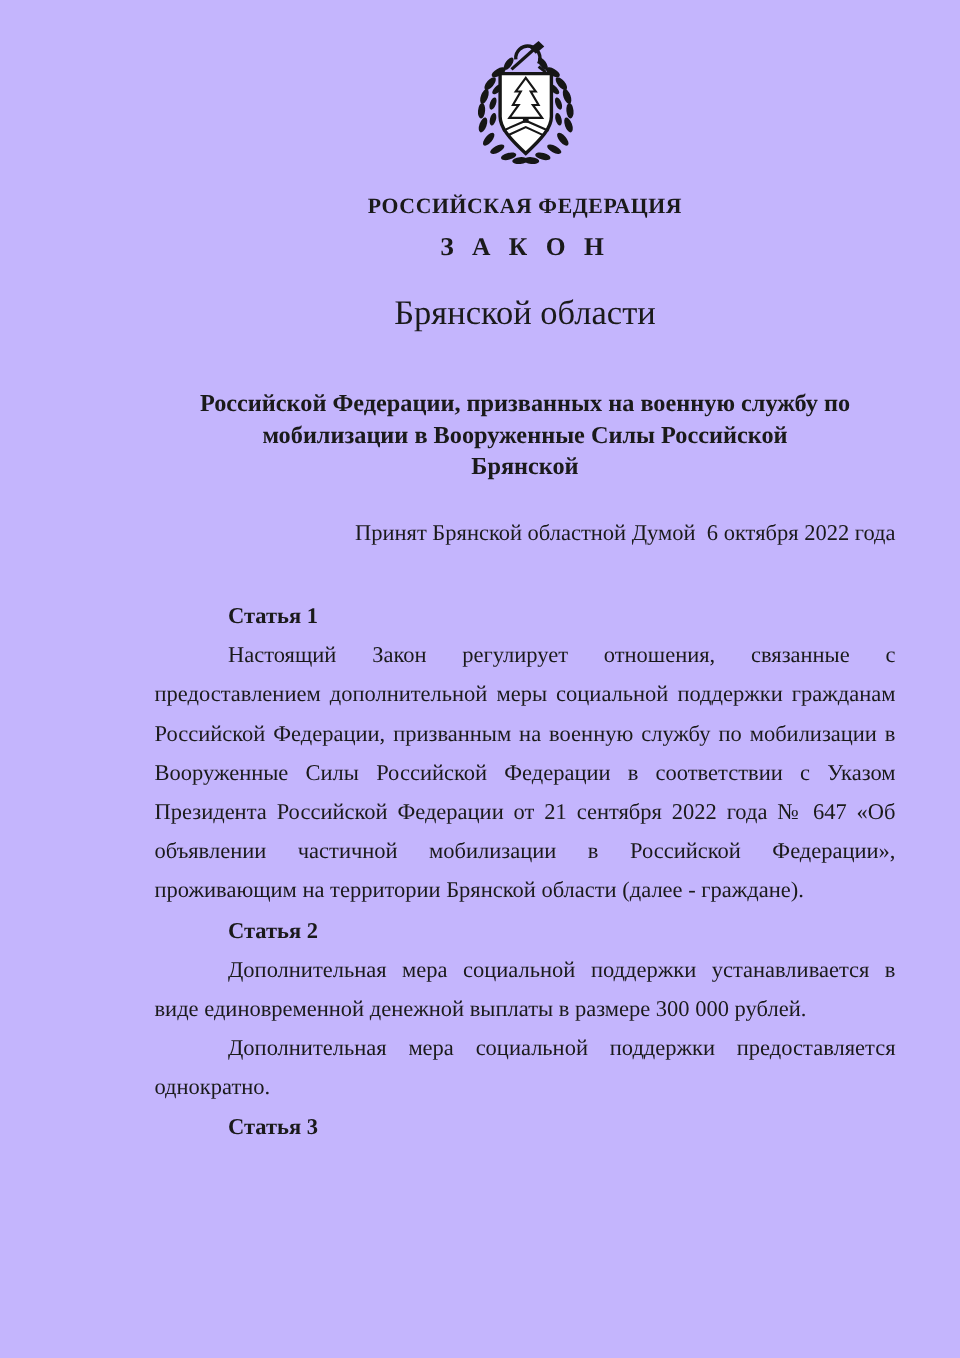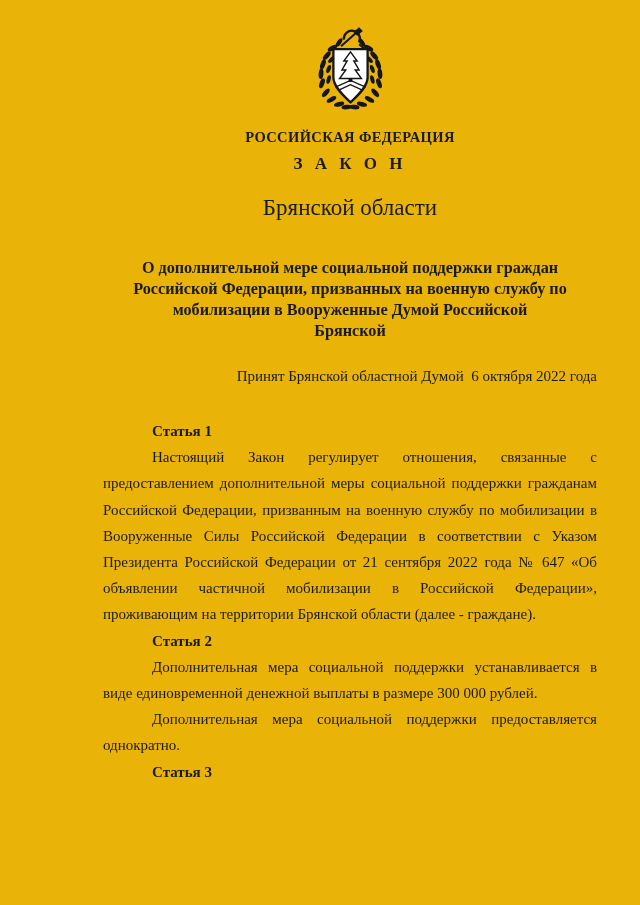--- a/index.html
+++ b/index.html
@@ -4,21 +4,21 @@
 <style>
   html, body {
     margin: 0;
     padding: 0;
     background: #ffffff;
   }
   .page {
     position: relative;
     width: 640px;
     height: 905px;
-    background: #eab308;
+    background: #c4b5fd;
     overflow: hidden;
     font-family: "Liberation Serif", "DejaVu Serif", serif;
     color: #1a1a1a;
   }
   .content {
     margin-left: 103px;
     margin-right: 43px; 
   }
   .emblem-wrap {
     margin-top: 26px;
@@ -142,23 +142,22 @@
       </svg>
     </div>
 
     <div class="country">РОССИЙСКАЯ ФЕДЕРАЦИЯ</div>
 
     <div class="law">З А К О Н</div>
 
     <div class="region">Брянской области</div>
 
     <div class="title">
-      <div>О дополнительной мере социальной поддержки граждан</div>
       <div>Российской Федерации, призванных на военную службу по</div>
-      <div>мобилизации в Вооруженные Думой Российской</div>
+      <div>мобилизации в Вооруженные Силы Российской</div>
       <div>Брянской</div>
     </div>
 
     <div class="adoption">Принят Брянской областной Думой  6 октября 2022 года</div>
 
     <div class="articles">
 
       <div class="article">
         <div class="article-heading">Статья 1</div>
         <p>Настоящий Закон регулирует отношения, связанные с предоставлением дополнительной меры социальной поддержки гражданам Российской Федерации, призванным на военную службу по мобилизации в Вооруженные Силы Российской Федерации в соответствии с Указом Президента Российской Федерации от 21 сентября 2022 года № 647 «Об объявлении частичной мобилизации в Российской Федерации», проживающим на территории Брянской области (далее - граждане).</p>

